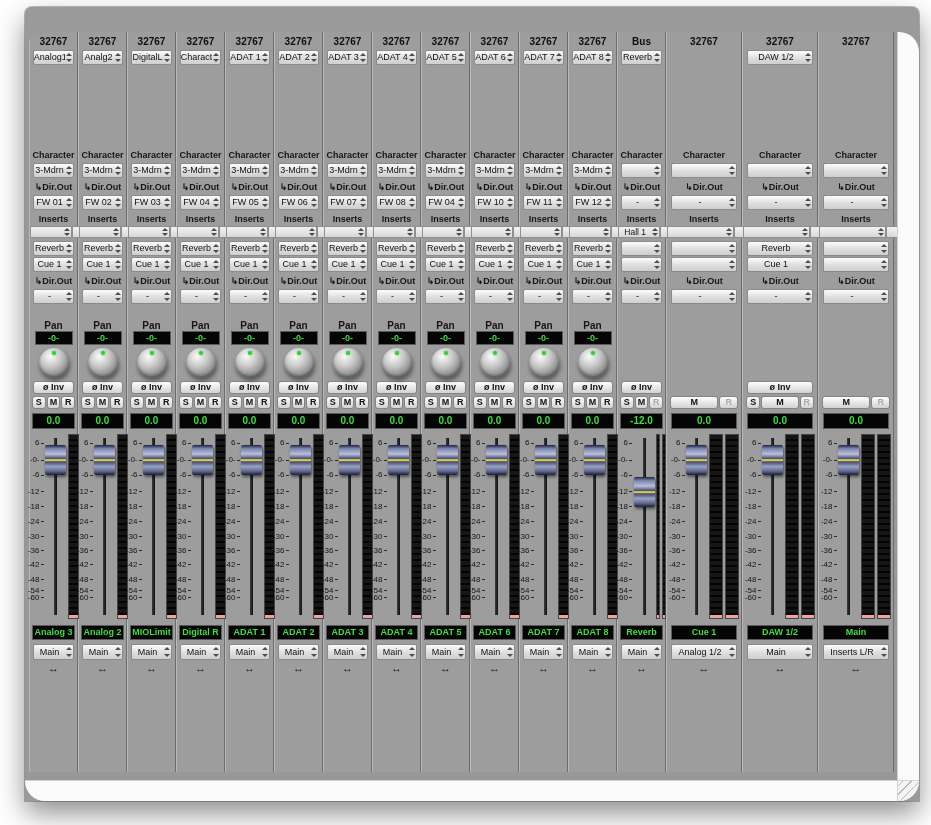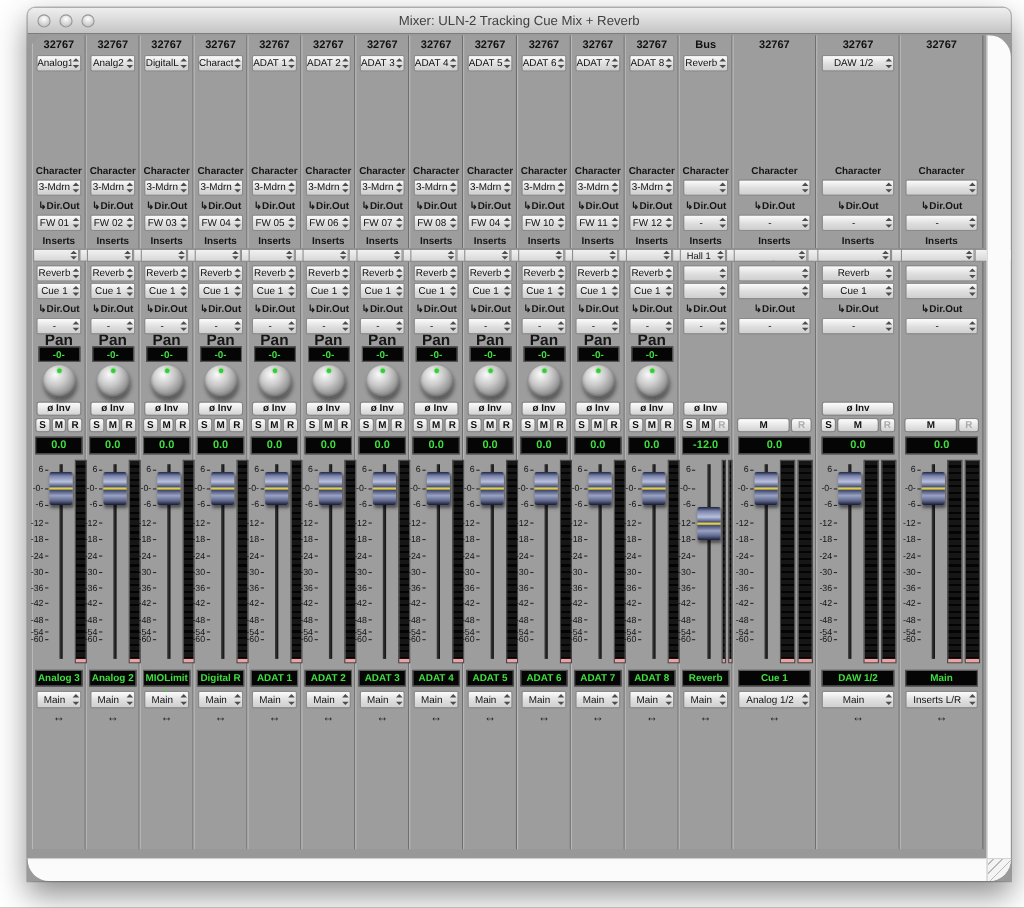--- a/index.html
+++ b/index.html
@@ -62,21 +62,21 @@
   .insert-slot {
     height:12px; width:90%; margin-bottom:2px; position:relative;
     background:linear-gradient(#f2f2f2,#d8d8d8); border:1px solid #8f8f8f; border-radius:1px;
     display:flex; align-items:center; flex:none;
   }
   .insert-slot .txt { flex:1; text-align:center; font-size:8.5px; color:#101010; white-space:nowrap; overflow:hidden; }
   .insert-slot .stepper::before { top:1px; } .insert-slot .stepper::after { bottom:1px; }
   .insert-slot.hl { background:#98a0ee; border-color:#5a62b8; }
   .lcd { background:#050505; color:#3fdf3f; font-weight:bold; text-align:center; border:1px solid #5a5a5a; flex:none; }
   .pan-block { display:flex; flex-direction:column; align-items:center; flex:none; }
-  .pan-label { margin-top:0; height:11px; line-height:11px; font-size:14px; font-weight:bold; color:#161616; }
+  .pan-label { margin-top:16px; height:11px; line-height:11px; font-size:10px; font-weight:bold; color:#161616; }
   .pan-lcd { width:38px; height:14px; line-height:12px; font-size:9px; }
   .knob {
     width:30px; height:30px; margin-top:3px; border-radius:50%; position:relative;
     background:radial-gradient(circle at 38% 28%, #fafafa, #cacaca 35%, #8e8e8e 68%, #5c5c5c 95%);
     box-shadow:1px 3px 4px rgba(0,0,0,.45), inset 0 -2px 3px rgba(0,0,0,.35);
   }
   .knob .dot { position:absolute; left:50%; top:3px; width:4px; height:4px; margin-left:-2px; border-radius:50%; background:#31cf31; box-shadow:0 0 2px #31cf31; }
   .btn {
     background:linear-gradient(#fdfdfd,#d2d2d2); border:1px solid #848484; border-radius:3px;
     font-size:9px; font-weight:bold; color:#111; text-align:center; height:13px; line-height:11px; flex:1;
@@ -106,28 +106,20 @@
   .meters.stereo-wide .meter { width:14px; }
   .meter::after { content:""; position:absolute; left:0; right:0; bottom:0; height:3px; background:#eda3a3; }
   .name-lcd { margin-top:4px; width:90%; height:15px; line-height:13px; font-size:9px; }
   .out-select { margin-top:4px; height:16px; }
   .width-arrow { margin-top:2px; height:13px; line-height:13px; font-size:11px; font-weight:bold; color:#141414; flex:none; }
 </style>
 </head>
 <body>
 
 <div class="window">
-  <div class="titlebar">
-    <div class="lights">
-      <span class="light"></span>
-      <span class="light"></span>
-      <span class="light"></span>
-    </div>
-    <div class="title">Mixer: ULN-2 Tracking Cue Mix + Reverb</div>
-  </div>
   <div class="content">
     <div class="mixer" id="mixer">
         <div class="strip narrow">
     <div class="ch-header">32767</div>
     <div class="select input-select">
       <span class="txt">Analog1</span>
       <span class="stepper"></span>
     </div>
     <div class="spacer-top"></div>
     <div class="label">Character</div>

